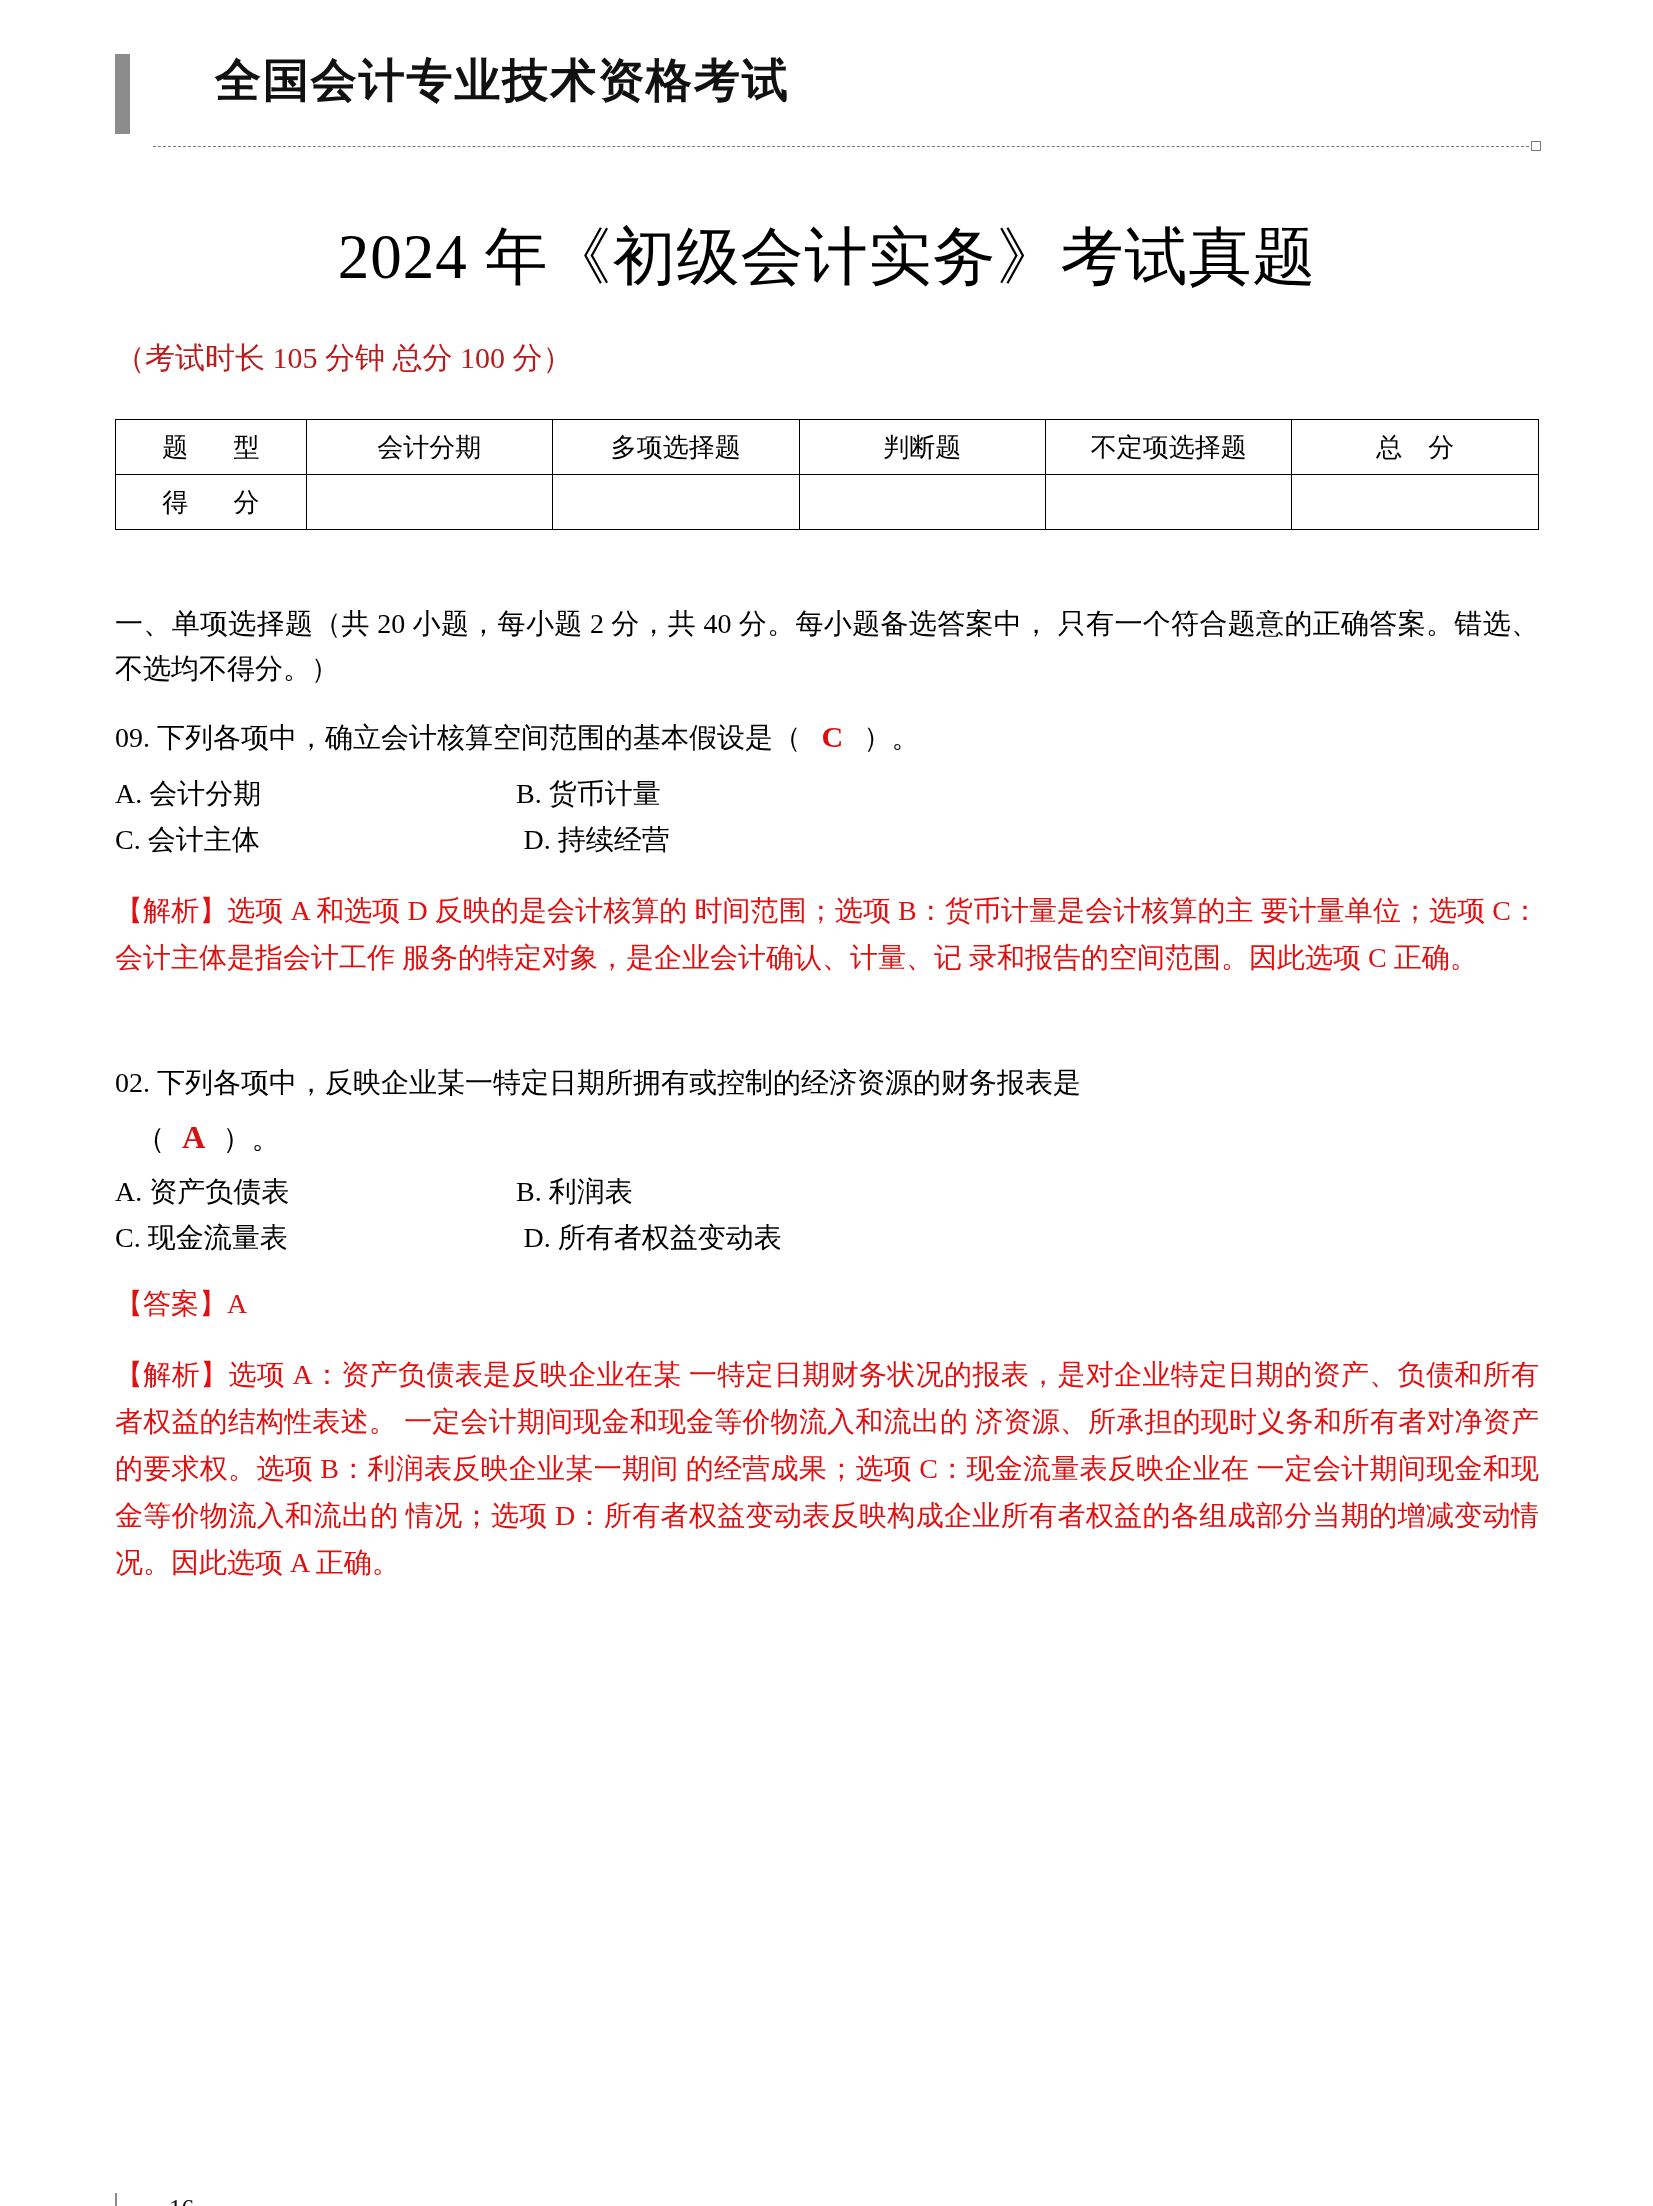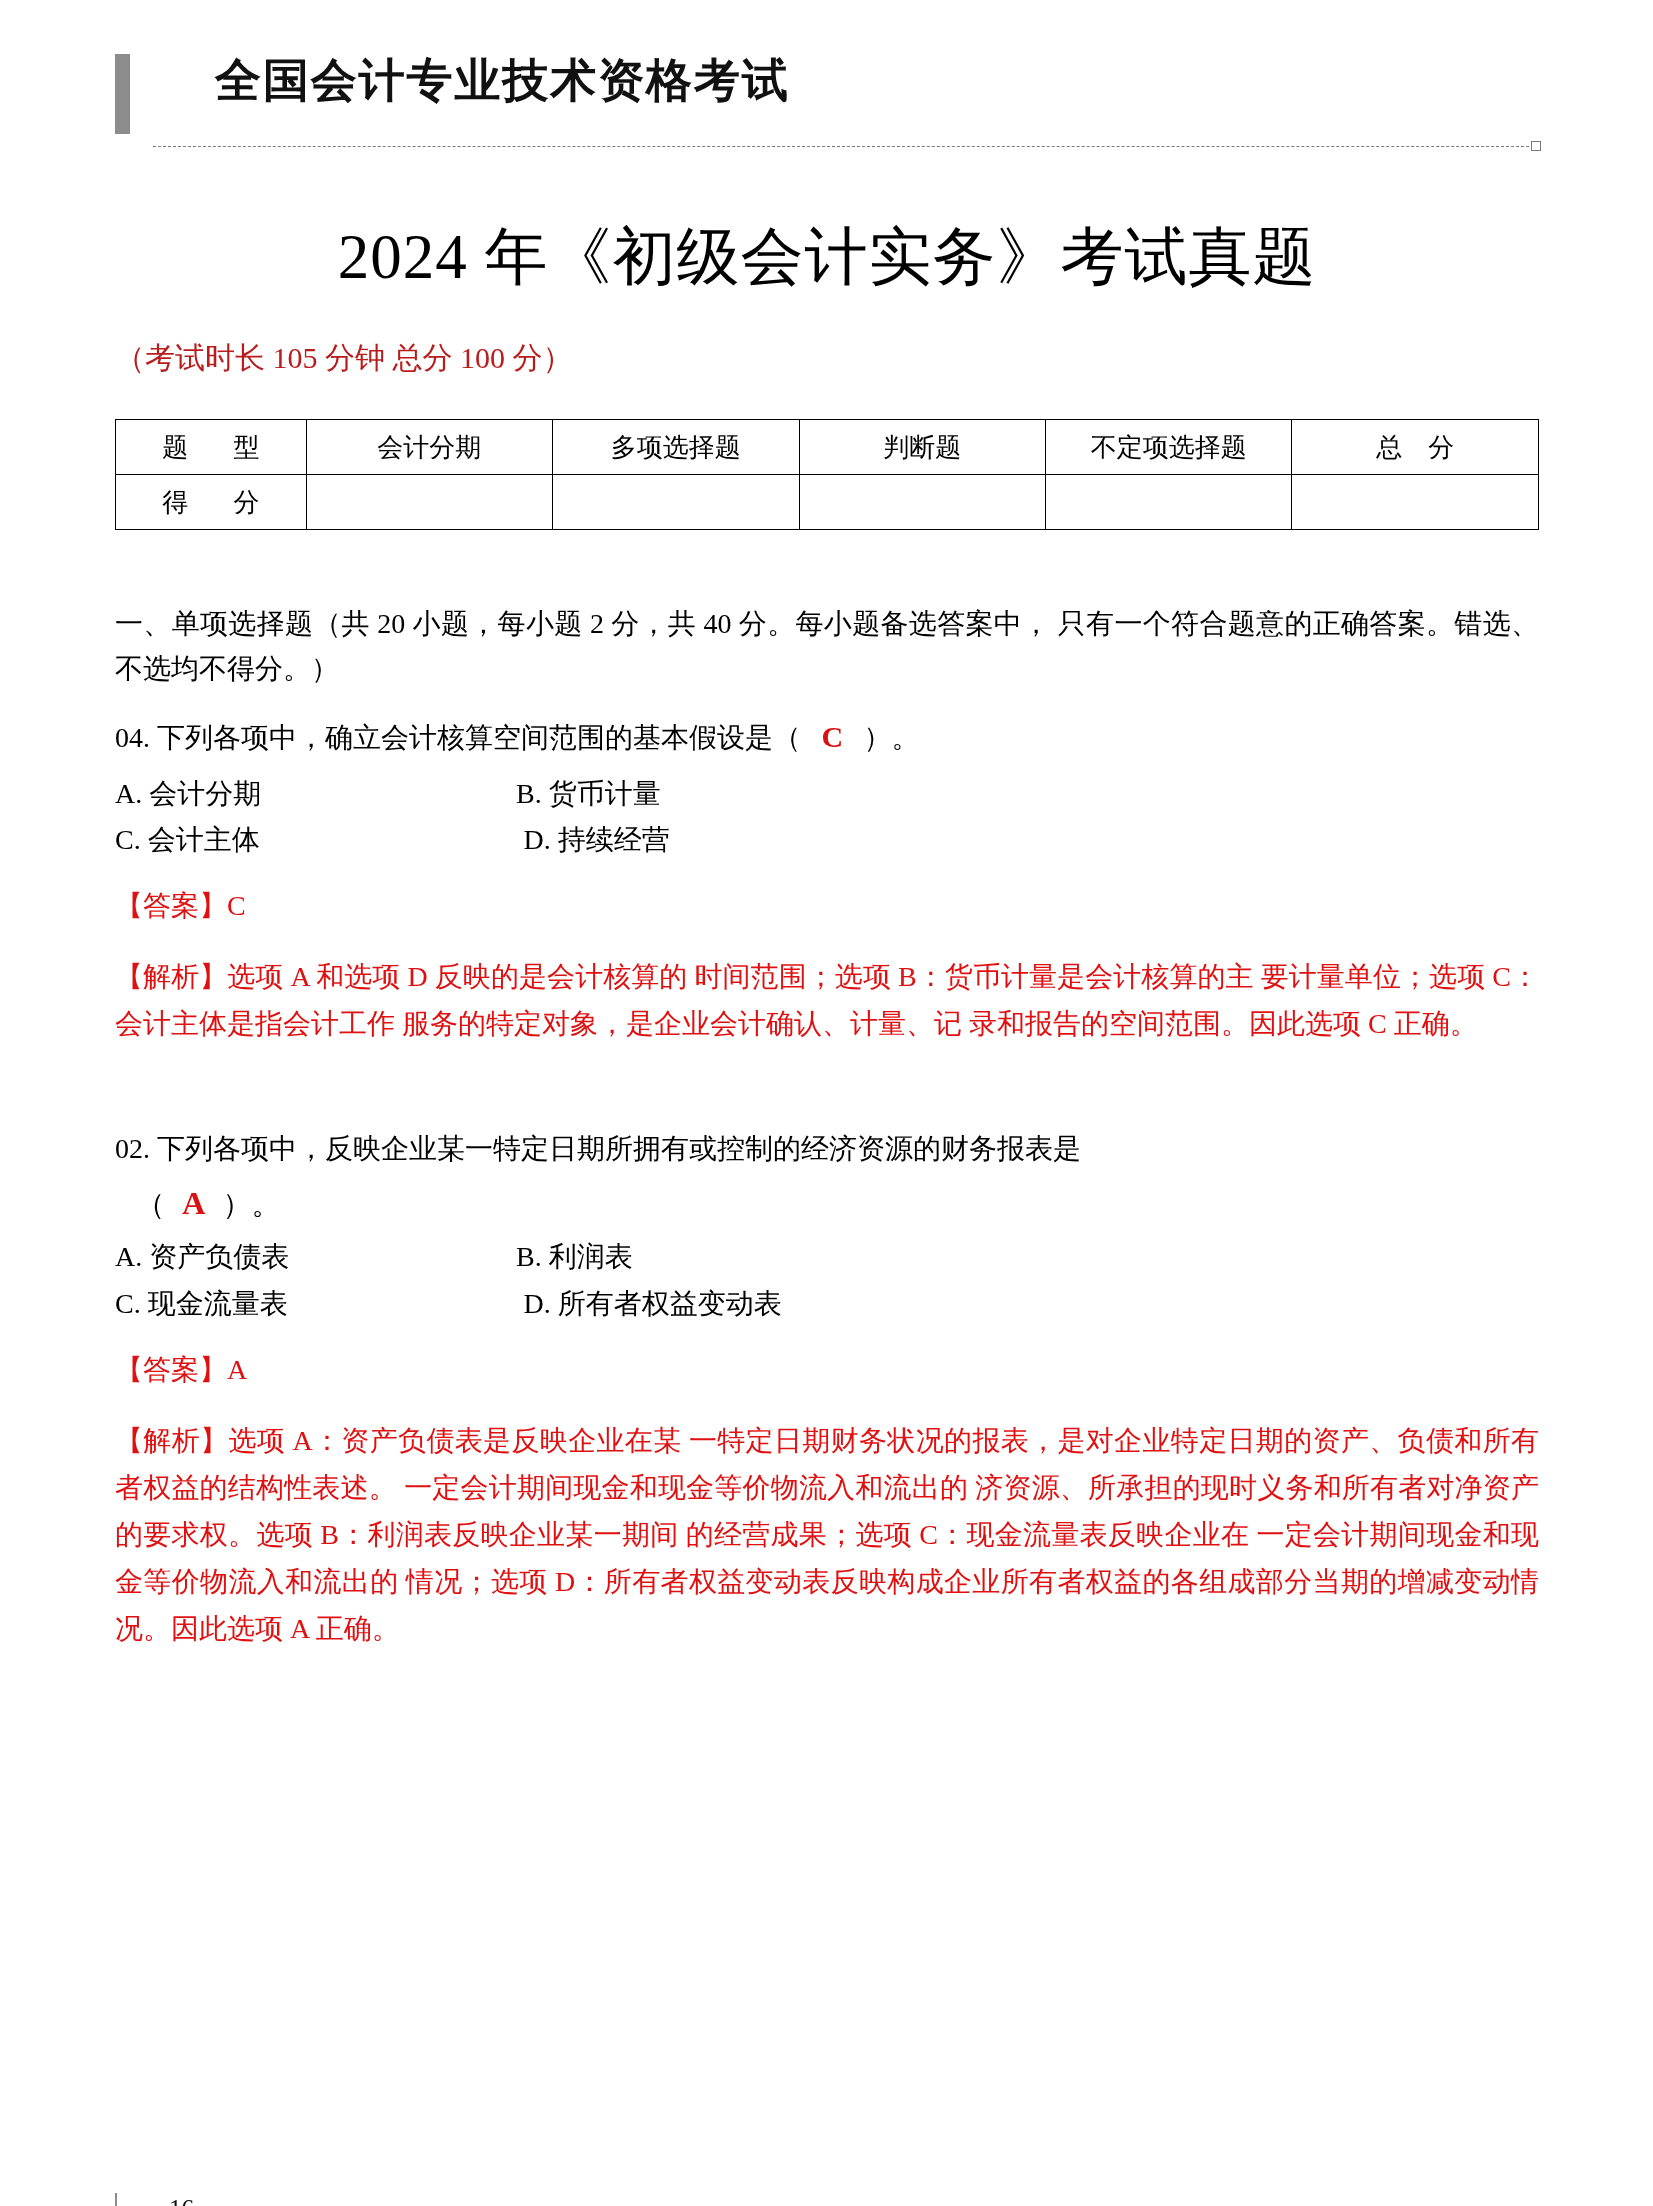--- a/index.html
+++ b/index.html
@@ -228,21 +228,21 @@
       <td></td>
       <td></td>
       <td></td>
     </tr>
   </tbody>
     </table>
 
   <div class="section-head">一、单项选择题（共 20 小题，每小题 2 分，共 40 分。每小题备选答案中， 只有一个符合题意的正确答案。错选、不选均不得分。）</div>
 
   <div class="q q-stem">
-    <span>04.</span>
+    <span>09.</span>
     <span>下列各项中，确立会计核算空间范围的基本假设是（</span>
     <span class="ans-inline">C</span>
     <span>）。</span>
   </div>
 
   <div class="options">
     <div class="opt-row">
       <div class="opt opt-a">
         <span>A.</span>
         <span>会计分期</span>
@@ -257,23 +257,20 @@
         <span>C.</span>
         <span>会计主体</span>
       </div>
       <div class="opt opt-indent-2">
         <span>D.</span>
         <span>持续经营</span>
       </div>
     </div>
   </div>
 
-  <div class="answer-line red">
-    <span>【答案】</span><span>C</span>
-  </div>
   <div class="explain red">
     <span>【解析】</span><span>选项 A 和选项 D 反映的是会计核算的 时间范围；选项 B：货币计量是会计核算的主 要计量单位；选项 C：会计主体是指会计工作 服务的特定对象，是企业会计确认、计量、记 录和报告的空间范围。因此选项 C 正确。</span>
   </div>
 
   <div class="gap"></div>
 
   <div class="q q-stem-2">
     <span>02.</span>
     <span>下列各项中，反映企业某一特定日期所拥有或控制的经济资源的财务报表是</span>
   </div>

